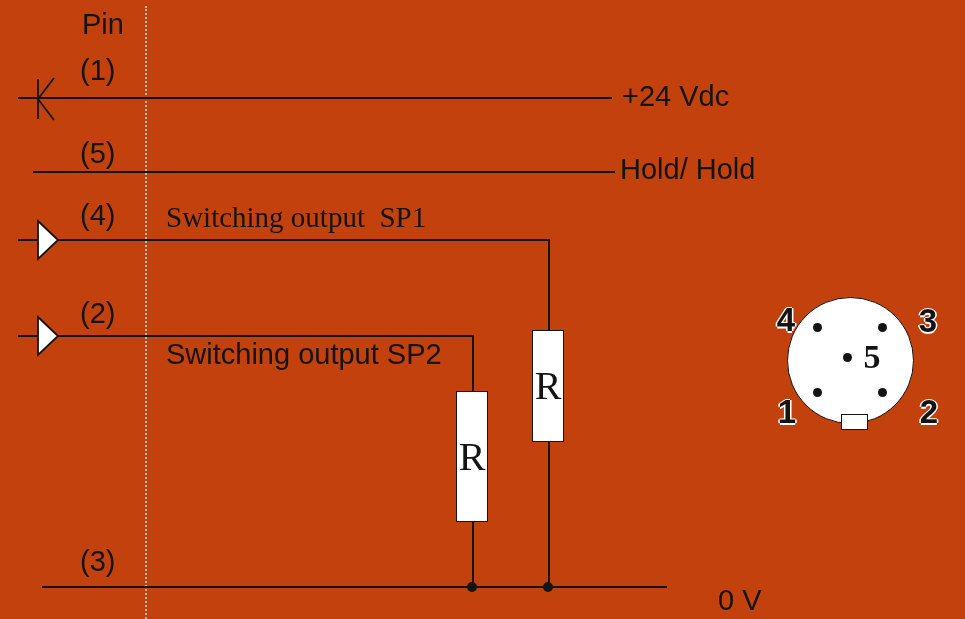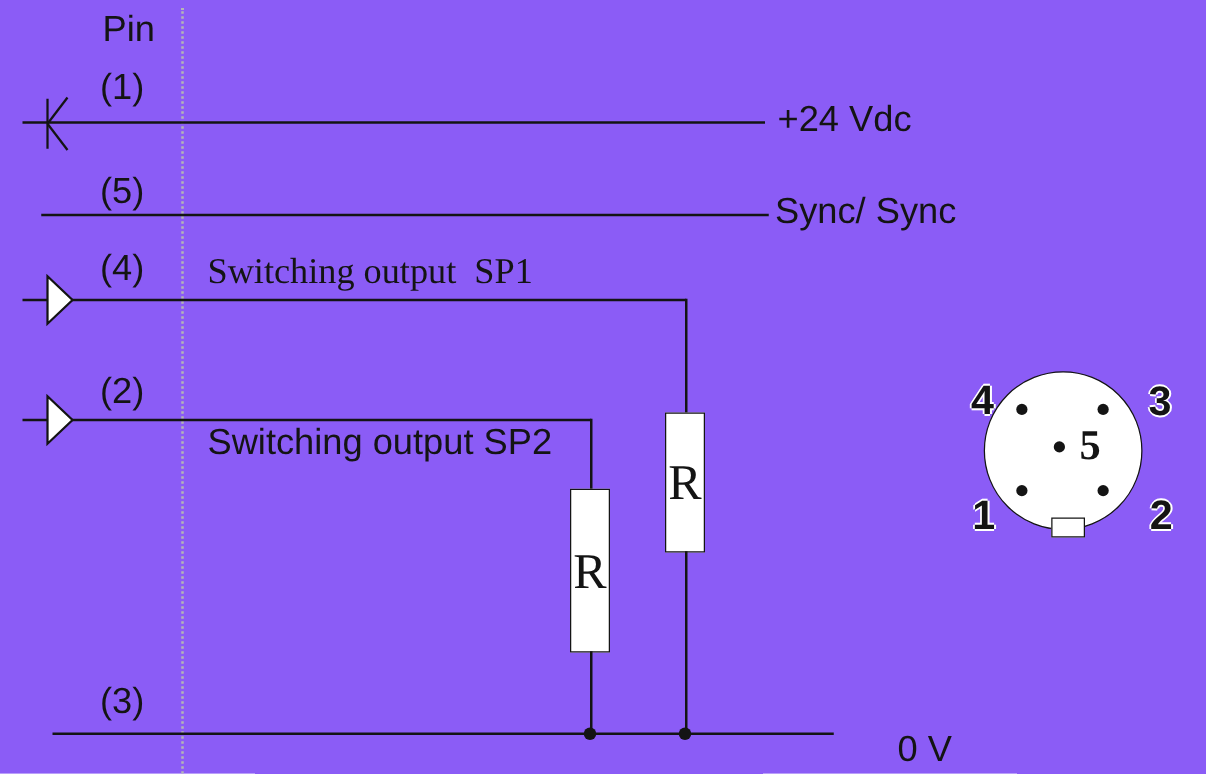--- a/index.html
+++ b/index.html
@@ -1,17 +1,17 @@
 <!DOCTYPE html>
 <html><head>
 <meta charset="utf-8">
 <style>
   html,body{margin:0;padding:0;background:#ffffff;}
   .diagram{
-    position:relative;width:965px;height:619px;background:#8b5cf6;
+    position:relative;width:965px;height:619px;background:#c2410c;
     font-family:"Liberation Sans", sans-serif;color:#141414;overflow:hidden;
   }
   .txt{position:absolute;font-size:29px;line-height:1.15;white-space:pre;color:#141414;}
   .hline{position:absolute;height:1.6px;background:#141414;}
   .vline{position:absolute;width:1.6px;background:#141414;}
   .vdots{position:absolute;width:0;border-left:2px dotted #b5b5b5;}
   .sym{position:absolute;}
   .sym line,.sym polygon{stroke:#141414;stroke-width:1.8;fill:#ffffff;stroke-linejoin:miter;}
   .sym line{fill:none;}
   .res{
@@ -45,21 +45,21 @@
   <div class="hline" style="left:18px;top:97px;width:594px;"></div>
   <svg class="sym" style="left:30px;top:74px;" width="30" height="50" viewBox="0 0 30 50">
     <line x1="8" y1="5" x2="8" y2="45"></line>
     <line x1="8" y1="25" x2="24" y2="4"></line>
     <line x1="8" y1="25" x2="24" y2="46"></line>
   </svg>
   <div class="txt" style="left:622px;top:80px;">+24 Vdc</div>
 
   <div class="txt" style="left:80px;top:137px;">(5)</div>
   <div class="hline" style="left:33px;top:171px;width:582px;"></div>
-  <div class="txt" style="left:620px;top:153px;">Sync/ Sync</div>
+  <div class="txt" style="left:620px;top:153px;">Hold/ Hold</div>
 
   <div class="txt" style="left:80px;top:199px;">(4)</div>
   <div class="txt" style="left:166px;top:201px;font-family:Liberation Serif, serif;">Switching output  SP1</div>
   <div class="hline" style="left:18px;top:239px;width:20px;"></div>
   <svg class="sym" style="left:36px;top:219px;" width="26" height="42" viewBox="0 0 26 42">
     <polygon points="2,2 22,21 2,40"></polygon>
   </svg>
   <div class="hline" style="left:57px;top:239px;width:492px;"></div>
   <div class="vline" style="left:548px;top:239px;height:92px;"></div>
 

